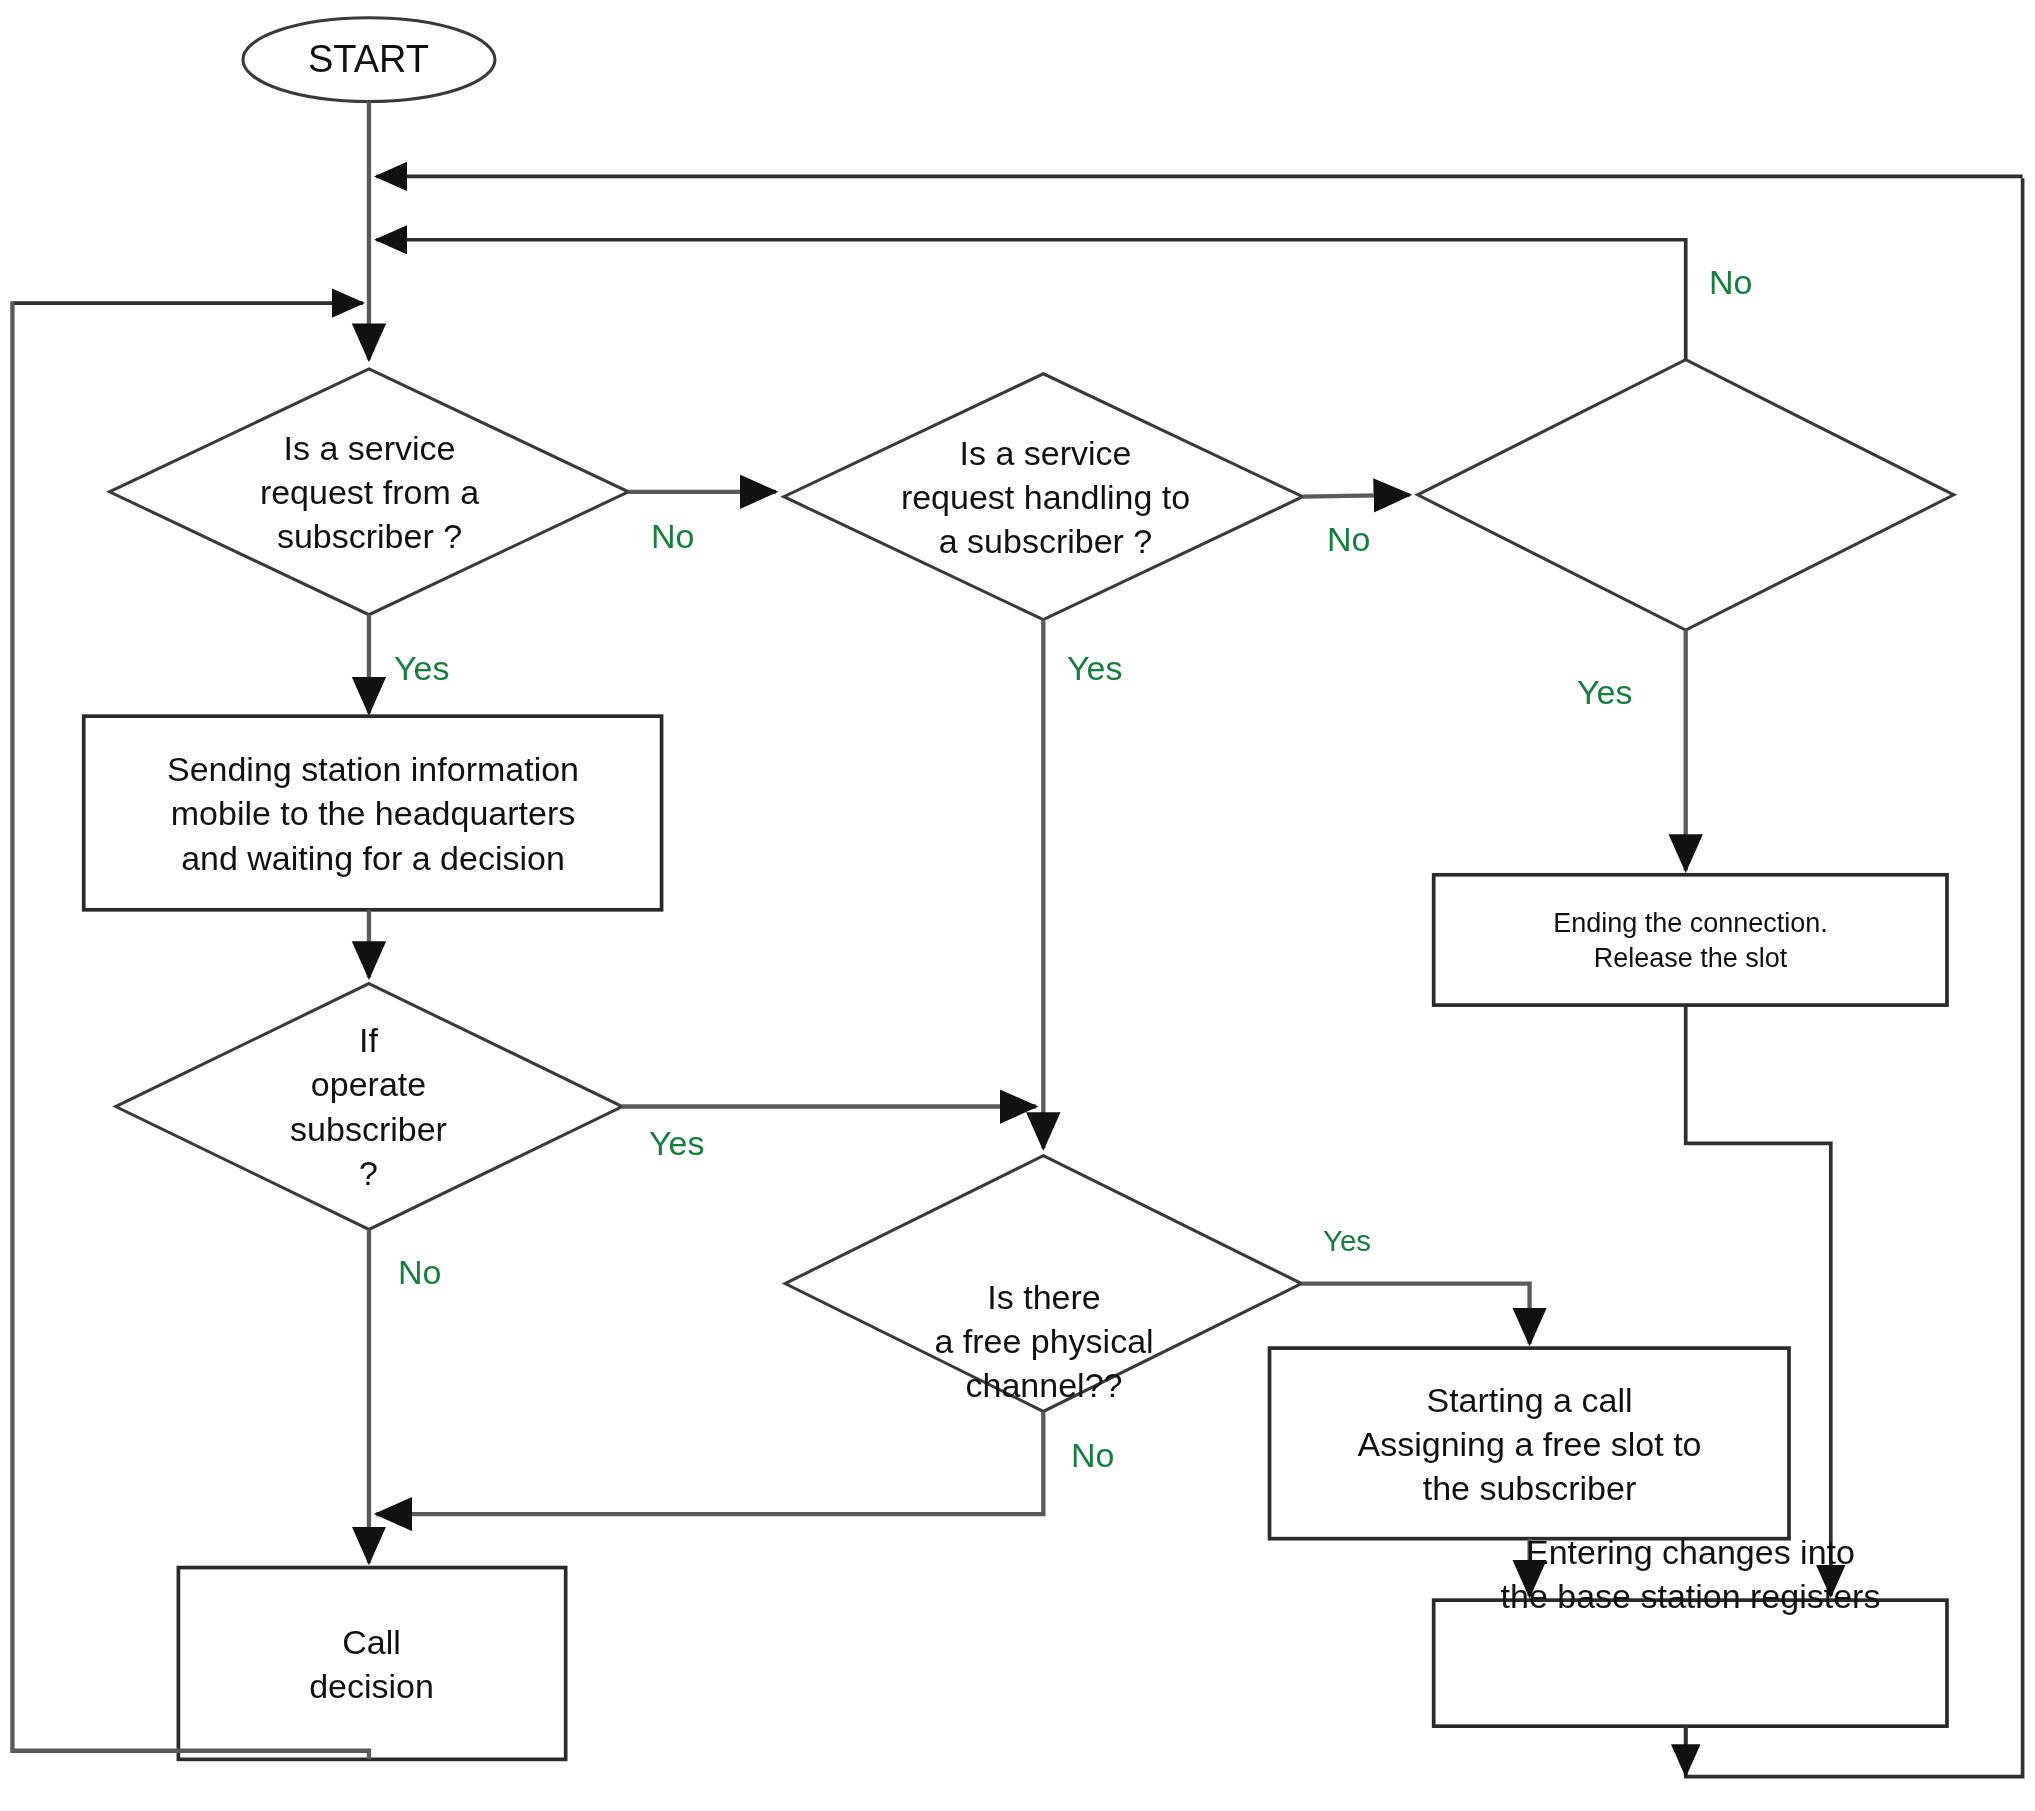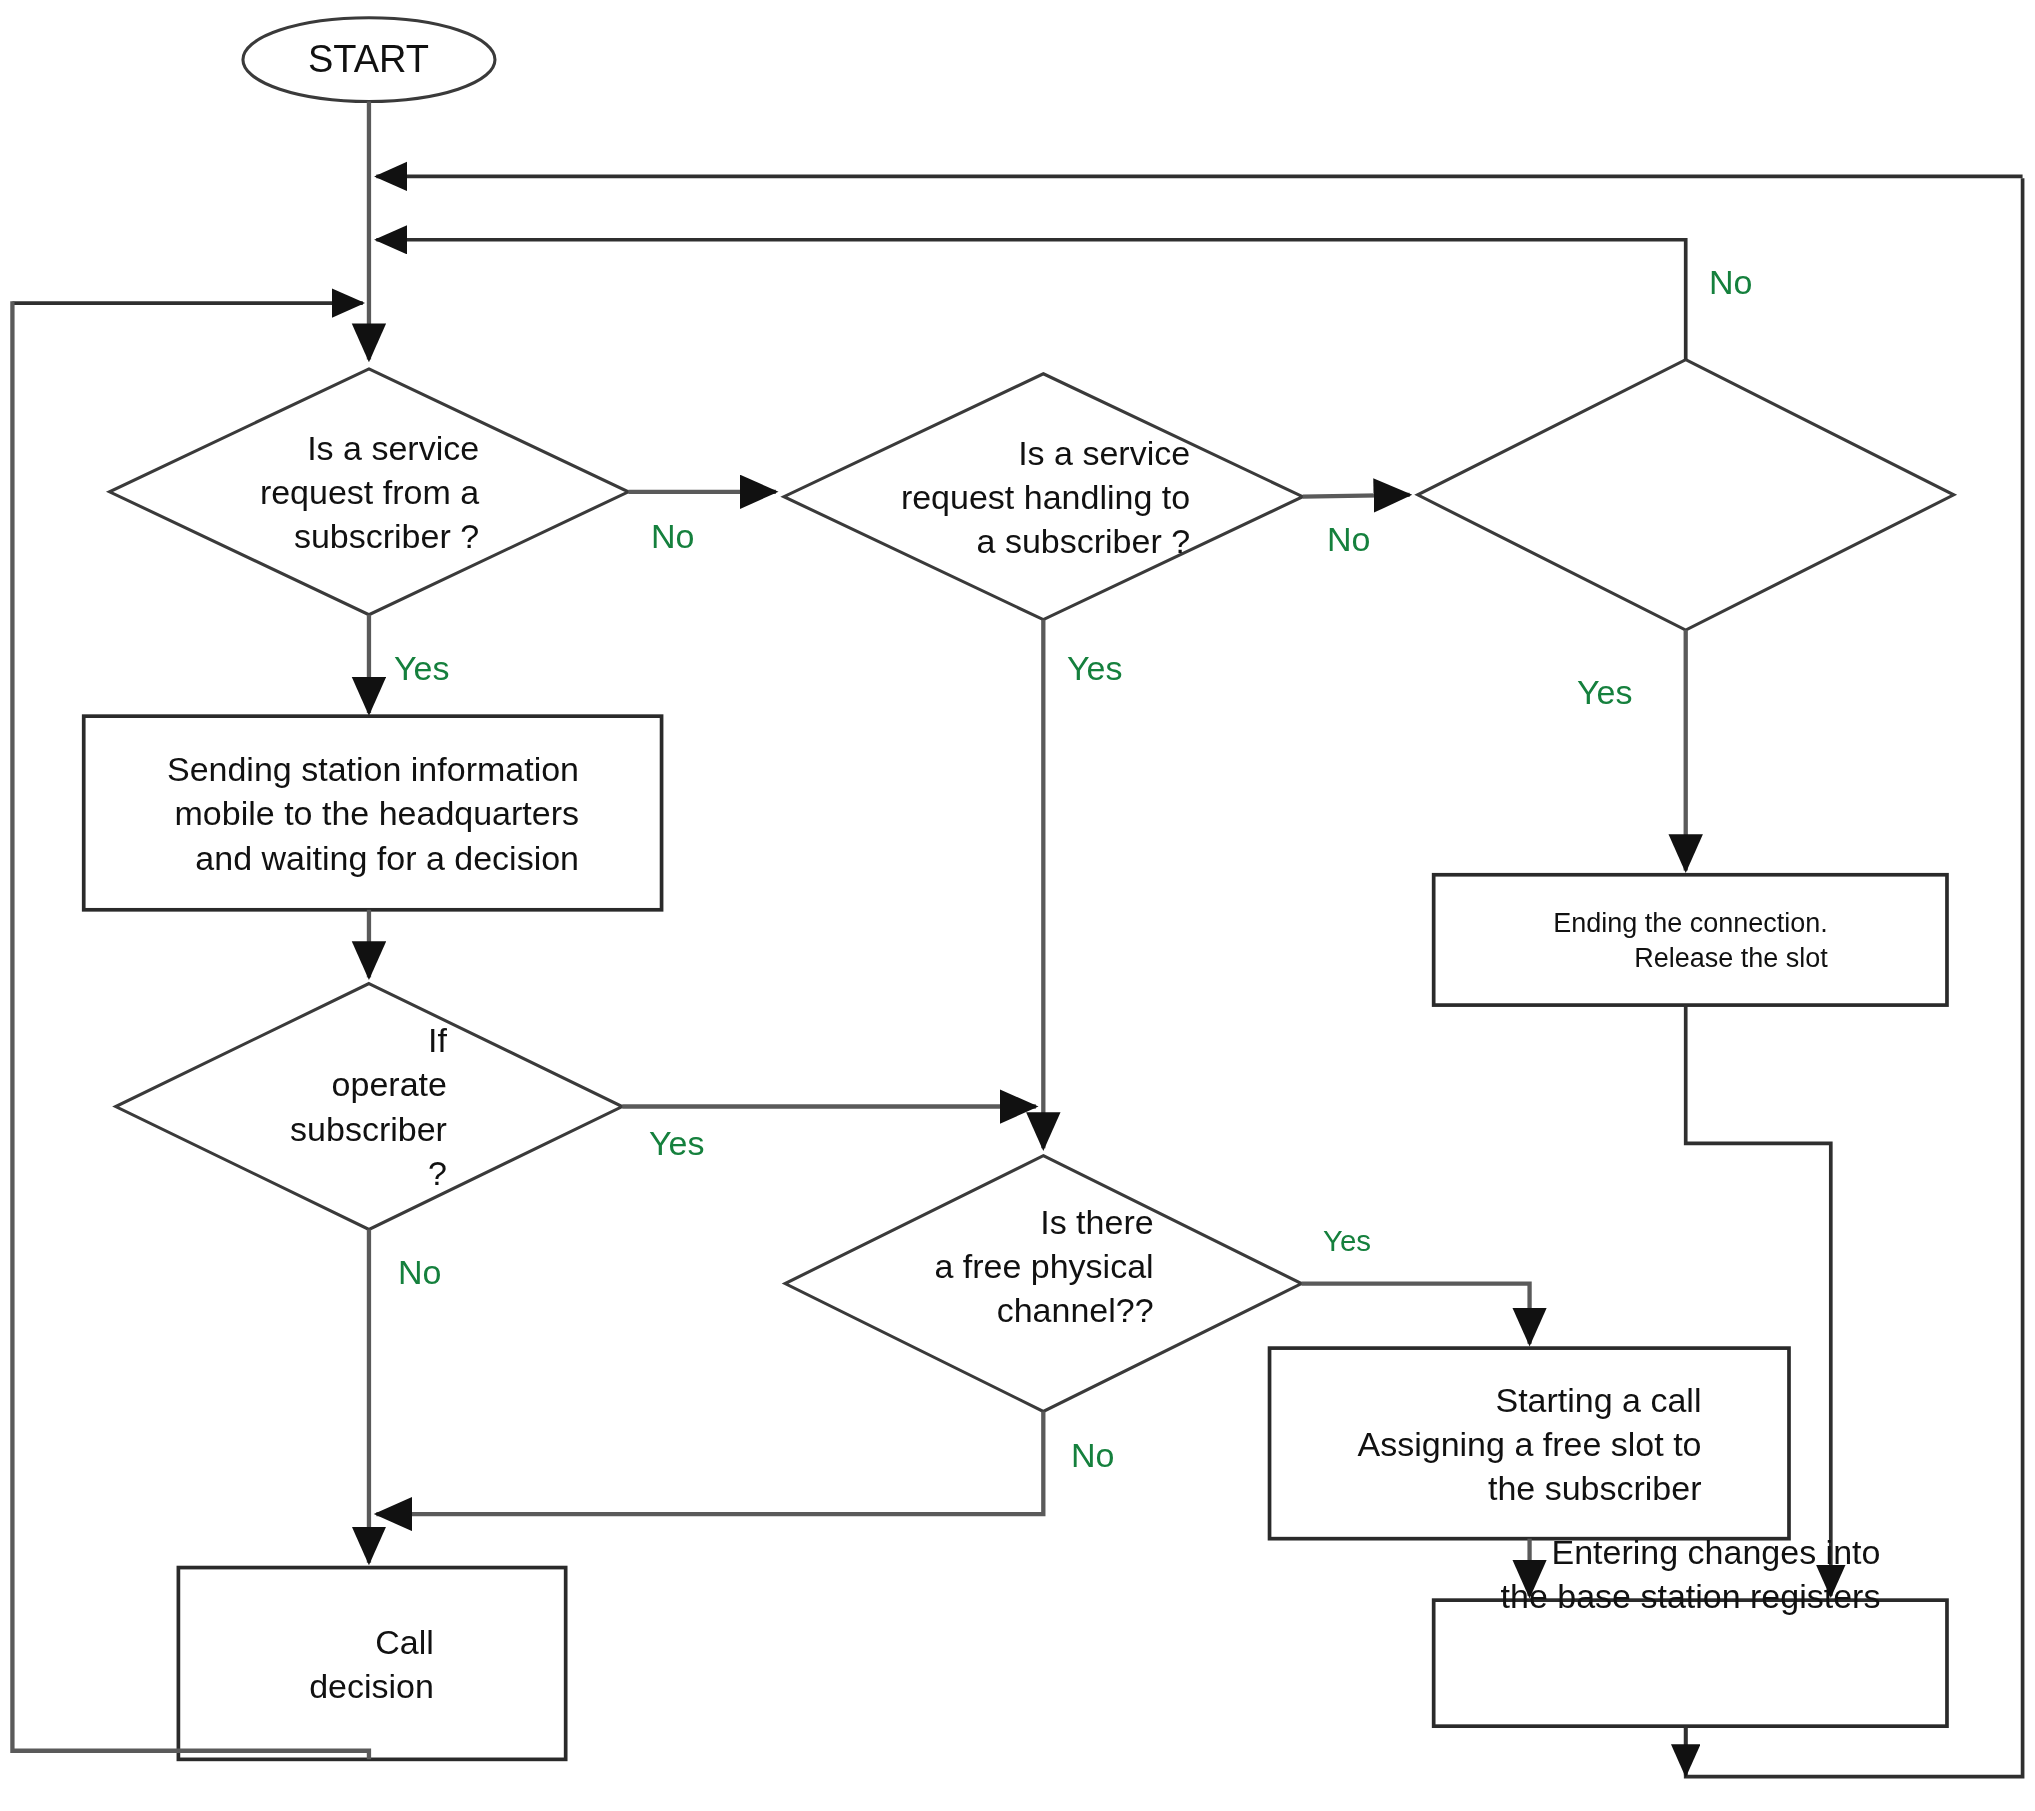--- a/index.html
+++ b/index.html
@@ -6,21 +6,21 @@
   body{font-family:"Liberation Sans", sans-serif;}
   #stage{position:relative;width:2035px;height:1811px;background:#fff;overflow:hidden;}
   svg.flow{position:absolute;left:0;top:0;width:2035px;height:1811px;display:block;}
   .shape-stroke{fill:#ffffff;stroke:#3a3a3a;stroke-width:5;}
   .shape-stroke-dark{fill:#ffffff;stroke:#2a2a2a;stroke-width:6;}
   .conn{fill:none;stroke:#5a5a5a;stroke-width:7;}
   .conn-dark{fill:none;stroke:#2f2f2f;stroke-width:6;}
   .arrowhead{fill:#111111;stroke:none;}
   .node-text{
     position:absolute;
-    text-align:right;
+    text-align:center;
     color:#111111;
     font-family:"Liberation Sans", sans-serif;
     line-height:1.30;
     white-space:pre-line;
     pointer-events:none;
     display:flex;
     align-items:center;
     justify-content:center;
   }
   .edge-label{
@@ -115,21 +115,21 @@
 
   <div class="node-text" style="left:90px; top:723px; width:566px; height:181px; font-size:34px;">Sending station information
 mobile to the headquarters
 and waiting for a decision</div>
 
   <div class="node-text" style="left:178px; top:1002px; width:381px; height:209px; font-size:34px;">If
 operate
 subscriber
 ?</div>
 
-  <div class="node-text" style="left:824px; top:1181px; width:440px; height:170px; font-size:34px;">Is there
+  <div class="node-text" style="left:824px; top:1256px; width:440px; height:170px; font-size:34px;">Is there
 a free physical
 channel??</div>
 
   <div class="node-text" style="left:1440px; top:881px; width:501px; height:120px; font-size:27px;">Ending the connection.
 Release the slot</div>
 
   <div class="node-text" style="left:1276px; top:1355px; width:507px; height:178px; font-size:34px;">Starting a call
 Assigning a free slot to
 the subscriber</div>
 

